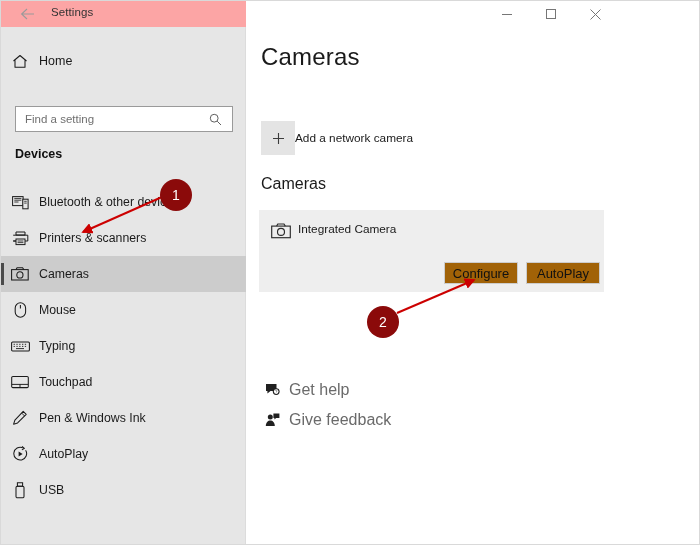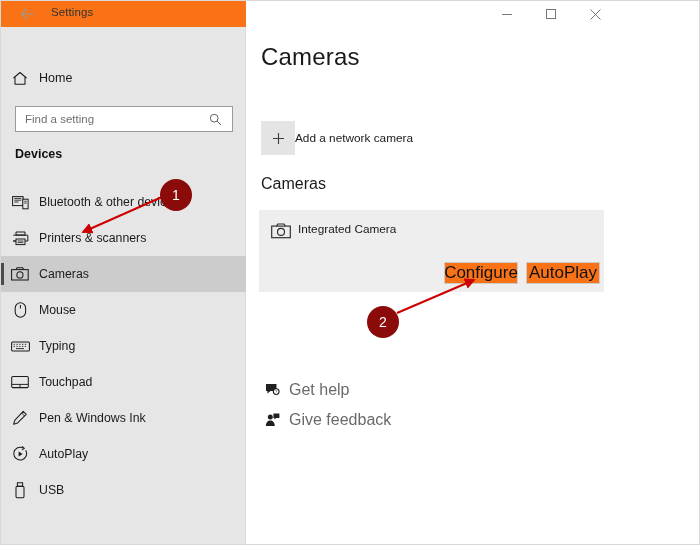--- a/index.html
+++ b/index.html
@@ -14,21 +14,21 @@
     width: 700px; height: 545px;
     background: #ffffff;
     border: 1px solid #d9d9d9;
     overflow: hidden;
   }
 
   
   .titlebar {
     position: absolute; top: 0; left: 0;
     width: 616px; height: 26px;
-    background: #f97316;
+    background: #fca5a5;
     display: flex; align-items: center;
   }
   .titlebar-right-fill {
     position: absolute; top: 0; left: 245px;
     width: 455px; height: 26px;
     background: #ffffff;
   }
   .back-arrow {
     position: absolute; left: 16px; top: 4px;
     width: 20px; height: 18px;
@@ -60,21 +60,21 @@
   
   .sidebar {
     position: absolute; top: 26px; left: 0;
     width: 245px; height: 519px;
     background: #e6e6e6;
     border-right: 1px solid #dcdcdc;
   }
   .home-row {
     position: absolute; top: 20px; left: 0;
     width: 245px; height: 28px;
-    display: flex; align-items: center; margin-top: 17px;
+    display: flex; align-items: center;
   }
   .home-icon {
     width: 38px; display: flex; justify-content: center;
     color: #1a1a1a;
   }
   .home-label { font-size: 12.5px; color: #1a1a1a; }
 
   .search-wrap {
     position: absolute; top: 79px; left: 14px;
     width: 218px; height: 26px;
@@ -163,24 +163,24 @@
   .cam-name {
     position: absolute; left: 39px; top: 12px;
     font-size: 11.8px; color: #1a1a1a;
   }
   .card-buttons {
     position: absolute; right: 4px; bottom: 8px;
     display: flex; gap: 8px;
   }
   .card-btn {
     width: 74px; height: 22px;
-    background: #f97316;
+    background: #a16207;
     border: 1px solid #cccccc;
     font-family: "Liberation Sans", sans-serif;
-    font-size: 17px; color: #111111;
+    font-size: 13px; color: #111111;
     display: flex; align-items: center; justify-content: center;
   }
 
   .help-links { position: absolute; top: 352px; left: 14px; }
   .help-row {
     display: flex; align-items: center;
     height: 22px; margin-bottom: 8px;
   }
   .help-icon {
     width: 22px; display: flex; align-items: center; justify-content: center;

